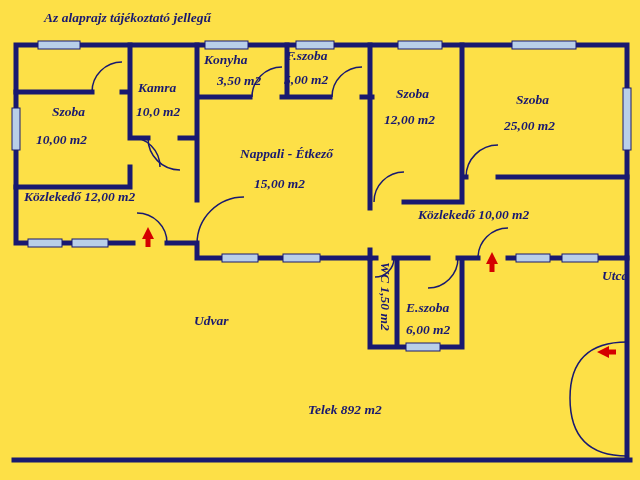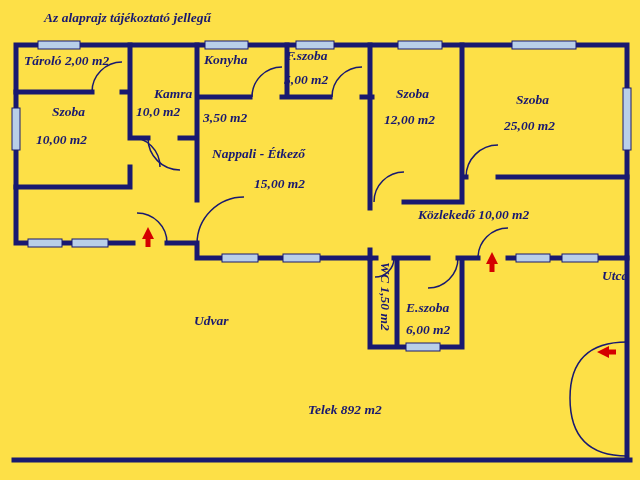--- a/index.html
+++ b/index.html
@@ -85,43 +85,43 @@
 
     <g fill="#d40000">
       <polygon points="148,227 154,239 150.5,239 150.5,247 145.5,247 145.5,239 142,239"></polygon>
       <polygon points="492,252 498,264 494.5,264 494.5,272 489.5,272 489.5,264 486,264"></polygon>
       <polygon points="597,352 609,346 609,349.5 616,349.5 616,354.5 609,354.5 609,358"></polygon>
     </g>
   </svg>
 
   <div class="lbl title" style="left:44px;top:10px;">Az alaprajz tájékoztató jellegű</div>
 
-  <div class="lbl" style="left:24px;top:53px;">Tároló 2,00 m2</div>
 
-  <div class="lbl" style="left:138px;top:86px;margin-left:16px;">Kamra</div>
+  <div class="lbl" style="left:138px;top:80px;">Kamra</div>
   <div class="lbl" style="left:136px;top:104px;">10,0 m2</div>
 
   <div class="lbl" style="left:204px;top:52px;">Konyha</div>
-  <div class="lbl" style="left:203px;top:73px;margin-top:37px;">3,50 m2</div>
+  <div class="lbl" style="left:217px;top:73px;">3,50 m2</div>
 
   <div class="lbl" style="left:286px;top:48px;">F.szoba</div>
   <div class="lbl" style="left:284px;top:72px;">5,00 m2</div>
 
   <div class="lbl" style="left:52px;top:104px;">Szoba</div>
   <div class="lbl" style="left:36px;top:132px;">10,00 m2</div>
 
   <div class="lbl" style="left:396px;top:86px;">Szoba</div>
   <div class="lbl" style="left:384px;top:112px;">12,00 m2</div>
 
   <div class="lbl" style="left:516px;top:92px;">Szoba</div>
   <div class="lbl" style="left:504px;top:118px;">25,00 m2</div>
 
-  <div class="lbl" style="left:212px;top:146px;text-align:center;">Nappali - Étkező</div>
+  <div class="lbl" style="left:240px;top:146px;text-align:center;">Nappali - Étkező</div>
   <div class="lbl" style="left:254px;top:176px;text-align:right;">15,00 m2</div>
 
+  <div class="lbl" style="left:24px;top:189px;">Közlekedő 12,00 m2</div>
   <div class="lbl" style="left:418px;top:207px;text-align:right;">Közlekedő 10,00 m2</div>
 
   <div class="lbl rot" style="left:393px;top:262px;">WC 1,50 m2</div>
 
   <div class="lbl" style="left:406px;top:300px;">E.szoba</div>
   <div class="lbl" style="left:406px;top:322px;">6,00 m2</div>
 
   <div class="lbl" style="left:194px;top:313px;">Udvar</div>
   <div class="lbl" style="left:602px;top:268px;">Utca</div>
   <div class="lbl" style="left:308px;top:402px;">Telek 892 m2</div>

